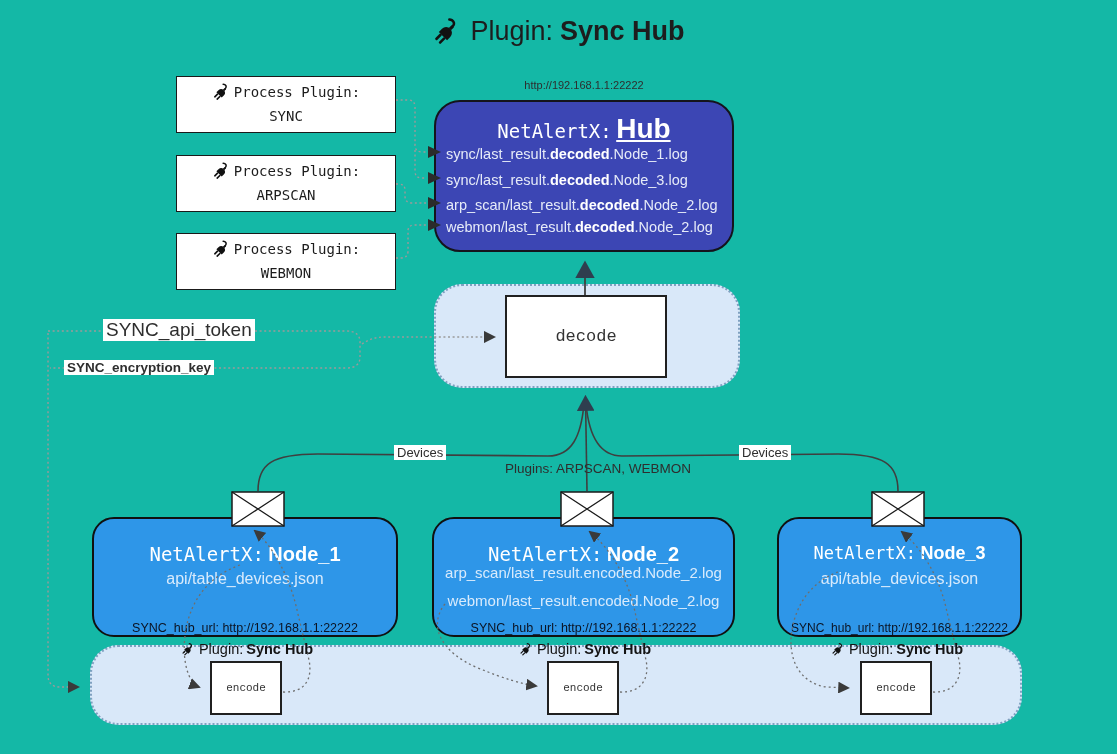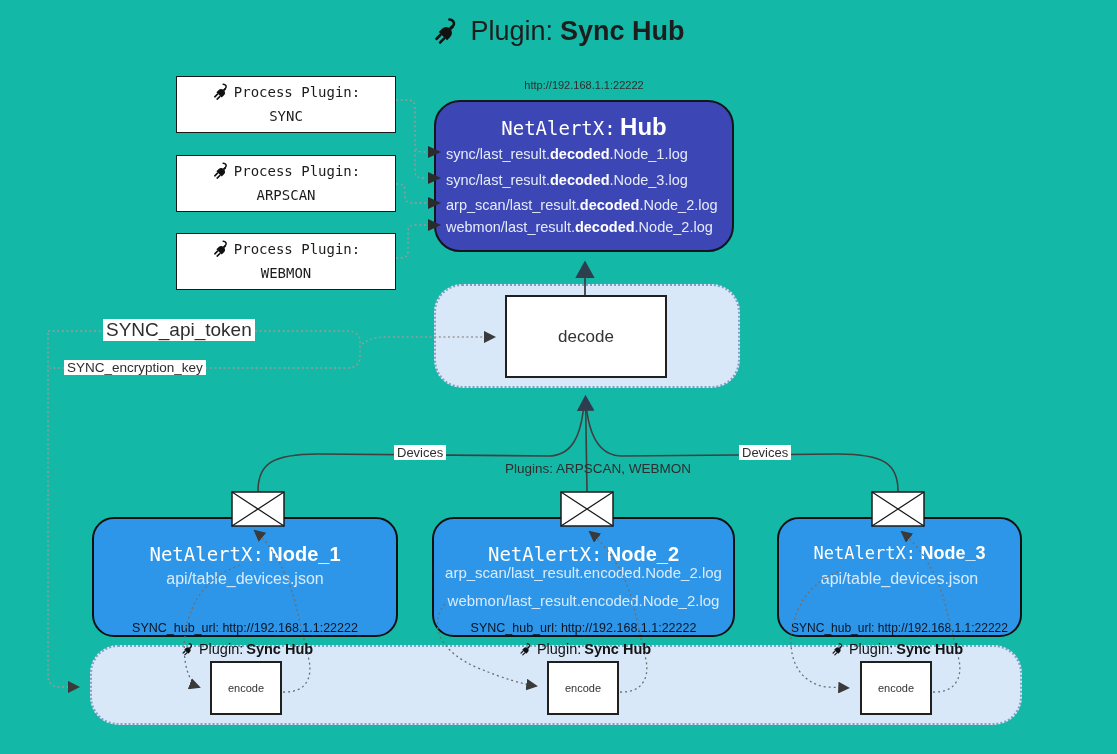--- a/index.html
+++ b/index.html
@@ -15,32 +15,32 @@
         border:1.6px solid #1a1a1a;box-sizing:border-box;text-align:center;
         font-family:"DejaVu Sans Mono", monospace;font-size:14px;color:#1c1c1c;
         padding-top:3px;line-height:24px;z-index:1;}
   .pbox .l1{display:flex;align-items:center;justify-content:center;gap:2px;}
   
   .hub{position:absolute;left:434px;top:100px;width:300px;height:152px;
        background:#3c46b4;border:2px solid #14141c;border-radius:26px;
        box-sizing:border-box;z-index:1;}
   .hub-title{position:absolute;top:11px;left:0;width:100%;text-align:center;color:#fff;}
   .hub-title .mono{font-family:"DejaVu Sans Mono", monospace;font-size:19px;}
-  .hub-title .bname{font-size:24px;font-weight:bold;}
+  .hub-title .bname{font-size:28px;font-weight:bold;text-decoration:underline;}
   .hub-log{position:absolute;left:10px;right:2px;font-size:14.5px;color:#e6ebf8;
            line-height:18px;white-space:nowrap;}
   .hub-log b{color:#ffffff;}
   .hub-url{position:absolute;left:434px;top:79px;width:300px;text-align:center;
            font-size:11px;color:#2e2e2e;z-index:1;}
   
   .panel{position:absolute;background:#d9e8f9;border:2px dotted #7fa0c0;
          border-radius:28px;box-sizing:border-box;z-index:1;}
   .whitebox{position:absolute;background:#fff;border:2px solid #202020;
             box-sizing:border-box;display:flex;align-items:center;justify-content:center;
-            font-family:Liberation Sans, sans-serif;color:#333;z-index:1;}
+            font-family:Liberation Mono, monospace;color:#333;z-index:1;}
   
   .node{position:absolute;top:517px;height:120px;background:#2e96e8;
         border:2.4px solid #101010;border-radius:22px;box-sizing:border-box;z-index:1;}
   .node-title{position:absolute;top:24px;left:0;width:100%;text-align:center;color:#fff;
               white-space:nowrap;}
   .node-title .mono{font-family:"DejaVu Sans Mono", monospace;font-size:19px;}
   .node-title .bname{font-size:20px;font-weight:bold;}
   .node-file{position:absolute;left:0;width:100%;text-align:center;color:#d9ebfc;
              line-height:20px;white-space:nowrap;}
   .node-url{position:absolute;top:102px;left:0;width:100%;text-align:center;
@@ -230,18 +230,18 @@
       <rect x="561" y="492" width="52" height="34" fill="#fff" stroke="#1a1a1a" stroke-width="1.5"></rect>
       <path d="M561,492 L587,509 L613,492 M561,526 L587,509 L613,526" fill="none" stroke="#1a1a1a" stroke-width="1.3"></path>
     </g>
     <g>
       <rect x="872" y="492" width="52" height="34" fill="#fff" stroke="#1a1a1a" stroke-width="1.5"></rect>
       <path d="M872,492 L898,509 L924,492 M872,526 L898,509 L924,526" fill="none" stroke="#1a1a1a" stroke-width="1.3"></path>
     </g>
   </svg>
 
   <div class="linelabel" style="left:103px;top:319px;font-size:19px;">SYNC_api_token</div>
-  <div class="linelabel" style="left:64px;top:360px;font-size:13.5px;">SYNC_encryption_key</div>
+  <div class="linelabel" style="left:64px;top:360px;font-size:13.5px;font-weight:bold;">SYNC_encryption_key</div>
   <div class="linelabel" style="left:394px;top:445px;">Devices</div>
   <div class="linelabel" style="left:739px;top:445px;">Devices</div>
   <div class="plain-label" style="left:505px;top:461px;">Plugins: ARPSCAN, WEBMON</div>
 
 </div>
 
 </body></html>

